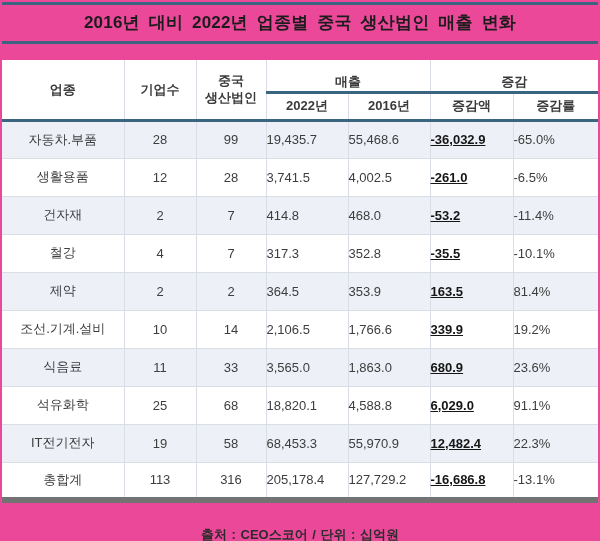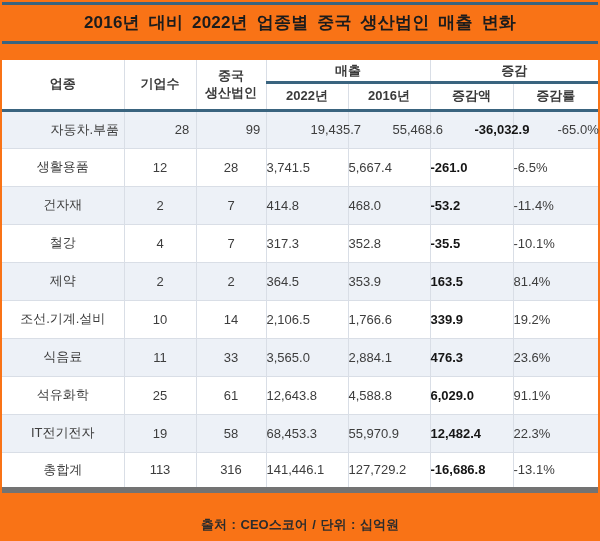--- a/index.html
+++ b/index.html
@@ -1,20 +1,20 @@
 <!DOCTYPE html>
 <html><head>
 <meta charset="utf-8">
 <style>
   * { margin: 0; padding: 0; box-sizing: border-box; }
   html, body { background: #ffffff; }
   .page {
     width: 600px;
     height: 541px;
-    background: #f97316;
+    background: #ec4899;
     font-family: "Liberation Sans", "DejaVu Sans", sans-serif;
     color: #3d3d3d;
     overflow: hidden;
   }
   .title-bar {
     margin: 2px 2px 0 2px;
     border-top: 3px solid #3a647f;
     border-bottom: 3px solid #3a647f;
     padding: 6px 0 7px 0;
     text-align: center;
@@ -45,39 +45,39 @@
     font-size: 13px;
     font-weight: 700;
     color: #3a3a3a;
     text-align: center;
     vertical-align: middle;
     border-left: 1px solid #d9dee6;
     background: #ffffff;
     line-height: 1.35;
   }
   thead th.no-left { border-left: none; }
-  thead tr.h1 th { height: 22px; padding-top: 2px; }
+  thead tr.h1 th { height: 22px; padding-top: 13px; }
   thead tr.h1 th.span2 { height: 50px; padding-top: 0; }
   thead tr.h1 th.grp { border-bottom: 3px solid #3a647f; }
   thead tr.h2 th { height: 28px; }
   tbody td {
     height: 38px;
     font-size: 13px;
     color: #3d3d3d;
     border-left: 1px solid #d9dee6;
     border-top: 1px solid #d9dee6;
     vertical-align: middle;
   }
   tbody td:first-child { border-left: none; }
-  tbody tr:first-child td { border-top: none; padding-left: 44px; }
+  tbody tr:first-child td { border-top: none; }
   tbody tr:nth-child(odd) { background: #edf1f7; }
   tbody tr:nth-child(even) { background: #ffffff; }
   td.cell-center { text-align: center; }
   td.cell-num { padding-right: 12px; }
-  tbody td:nth-child(6) { font-weight: 700; color: #151515; }
+  tbody td:nth-child(6) { font-weight: 700; color: #151515; text-decoration: underline; }
   .source-line {
     text-align: center;
     font-size: 13px;
     font-weight: 700;
     color: #2c2c2c;
     padding: 7px 0 4px 0;
     word-spacing: 1px;
   }
   .footnote {
     font-size: 13px;
@@ -132,21 +132,21 @@
         <td class="cell-num">19,435.7</td>
         <td class="cell-num">55,468.6</td>
         <td class="cell-num">-36,032.9</td>
         <td class="cell-num">-65.0%</td>
       </tr>
       <tr>
         <td class="cell-center">생활용품</td>
         <td class="cell-center">12</td>
         <td class="cell-center">28</td>
         <td class="cell-num">3,741.5</td>
-        <td class="cell-num">5,667.4</td>
+        <td class="cell-num">4,002.5</td>
         <td class="cell-num">-261.0</td>
         <td class="cell-num">-6.5%</td>
       </tr>
       <tr>
         <td class="cell-center">건자재</td>
         <td class="cell-center">2</td>
         <td class="cell-center">7</td>
         <td class="cell-num">414.8</td>
         <td class="cell-num">468.0</td>
         <td class="cell-num">-53.2</td>
@@ -177,47 +177,47 @@
         <td class="cell-num">2,106.5</td>
         <td class="cell-num">1,766.6</td>
         <td class="cell-num">339.9</td>
         <td class="cell-num">19.2%</td>
       </tr>
       <tr>
         <td class="cell-center">식음료</td>
         <td class="cell-center">11</td>
         <td class="cell-center">33</td>
         <td class="cell-num">3,565.0</td>
-        <td class="cell-num">2,884.1</td>
-        <td class="cell-num">476.3</td>
+        <td class="cell-num">1,863.0</td>
+        <td class="cell-num">680.9</td>
         <td class="cell-num">23.6%</td>
       </tr>
       <tr>
         <td class="cell-center">석유화학</td>
         <td class="cell-center">25</td>
-        <td class="cell-center">61</td>
-        <td class="cell-num">12,643.8</td>
+        <td class="cell-center">68</td>
+        <td class="cell-num">18,820.1</td>
         <td class="cell-num">4,588.8</td>
         <td class="cell-num">6,029.0</td>
         <td class="cell-num">91.1%</td>
       </tr>
       <tr>
         <td class="cell-center">IT전기전자</td>
         <td class="cell-center">19</td>
         <td class="cell-center">58</td>
         <td class="cell-num">68,453.3</td>
         <td class="cell-num">55,970.9</td>
         <td class="cell-num">12,482.4</td>
         <td class="cell-num">22.3%</td>
       </tr>
       <tr>
         <td class="cell-center">총합계</td>
         <td class="cell-center">113</td>
         <td class="cell-center">316</td>
-        <td class="cell-num">141,446.1</td>
+        <td class="cell-num">205,178.4</td>
         <td class="cell-num">127,729.2</td>
         <td class="cell-num">-16,686.8</td>
         <td class="cell-num">-13.1%</td>
       </tr>
     </tbody>
   </table>
 
   <div class="source-line">출처 : CEO스코어 / 단위 : 십억원</div>
 
 

